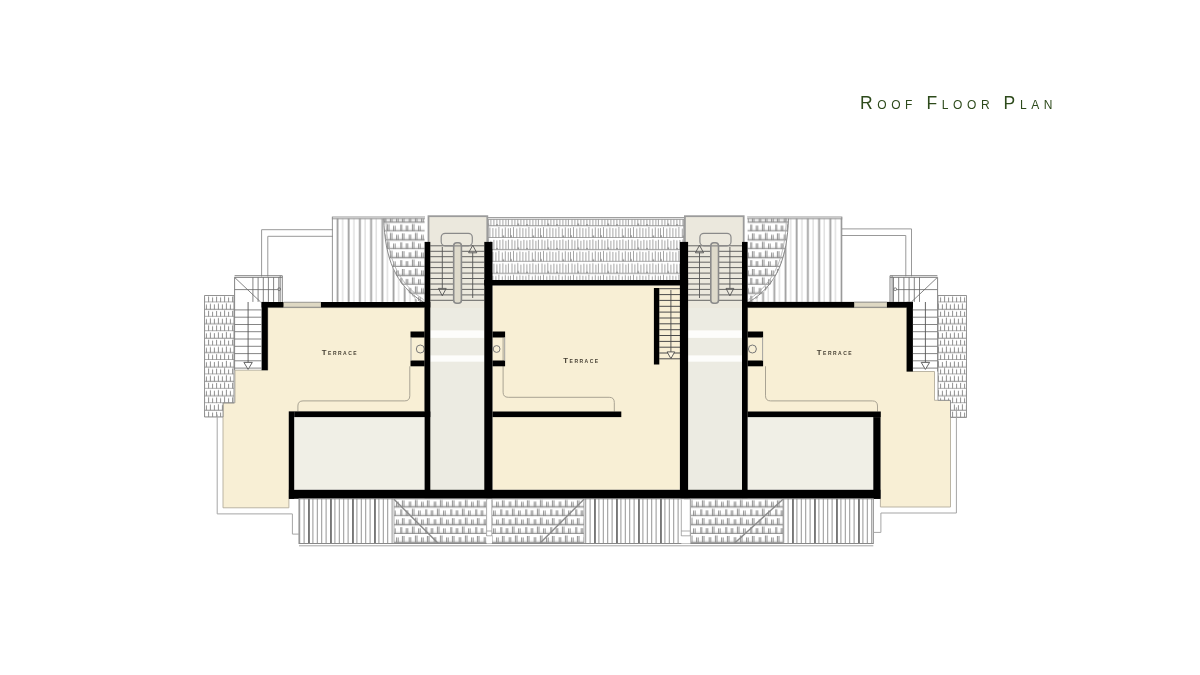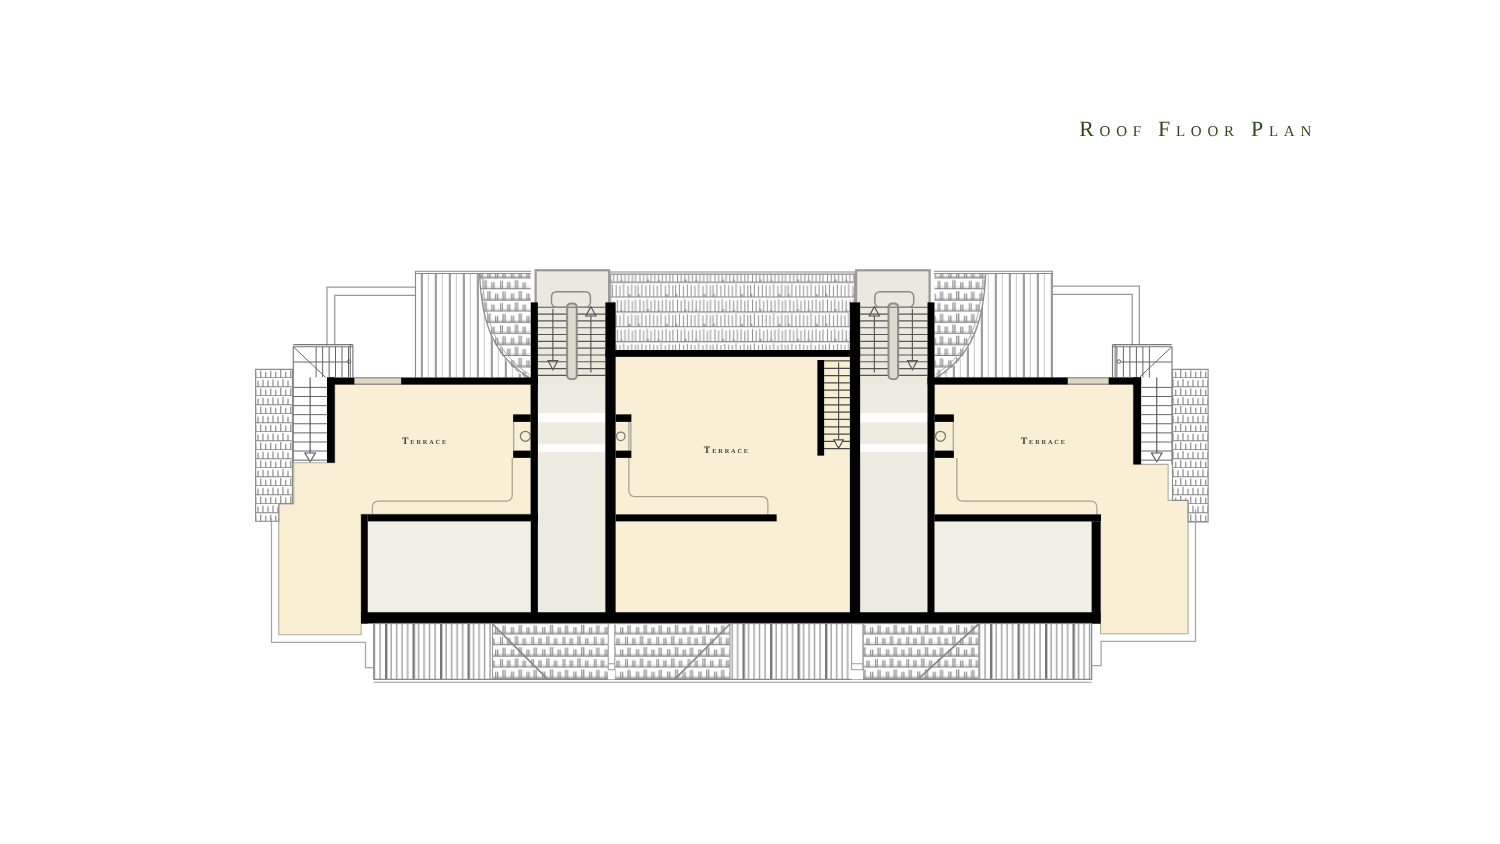--- a/index.html
+++ b/index.html
@@ -1,17 +1,17 @@
 <!DOCTYPE html>
 <html><head>
 <meta charset="utf-8">
 <style>
   html,body{margin:0;padding:0;background:#ffffff;}
   .page{position:relative;width:1200px;height:675px;background:#ffffff;overflow:hidden;
-        font-family:Liberation Serif, serif;}
+        font-family:Liberation Sans, sans-serif;}
   svg{position:absolute;left:0;top:0;}
 </style>
 </head>
 <body>
 <div class="page">
 <svg width="1200" height="675" viewBox="0 0 1200 675">
 <defs>
 
   <pattern id="stripeTop" width="11.2" height="12" patternUnits="userSpaceOnUse">
     <rect width="11.2" height="12" fill="#ffffff"></rect>

